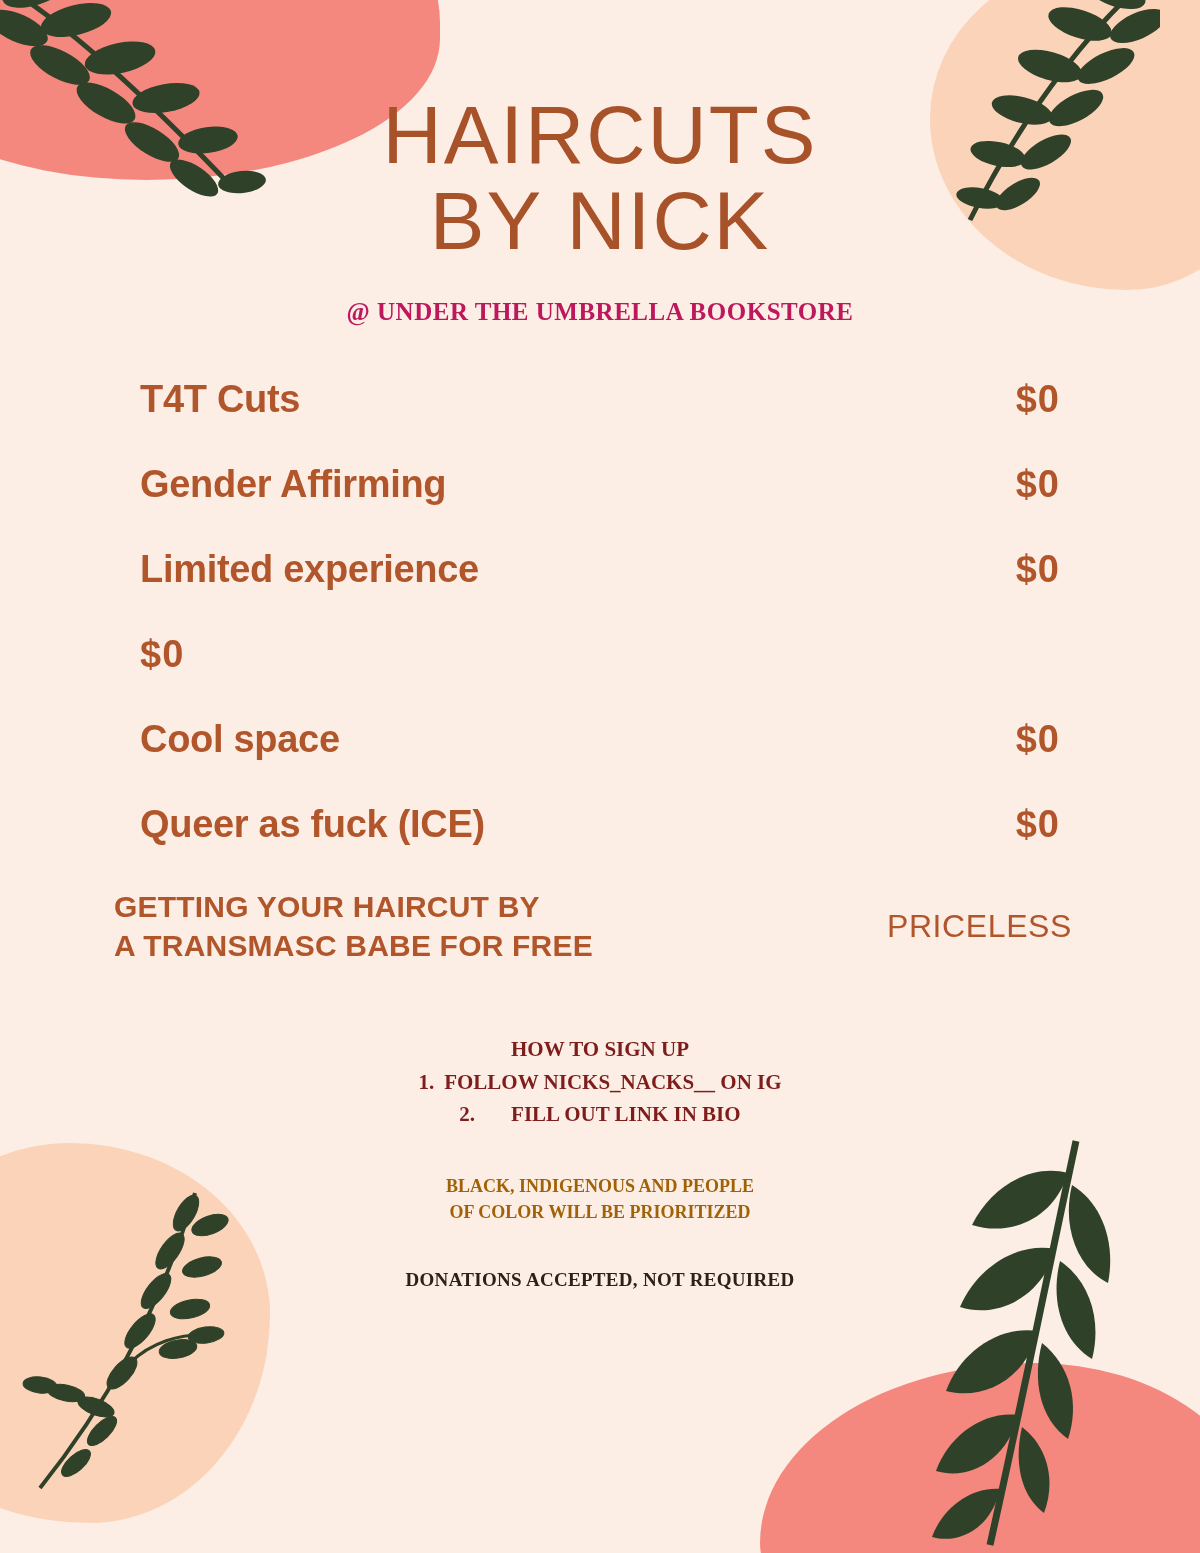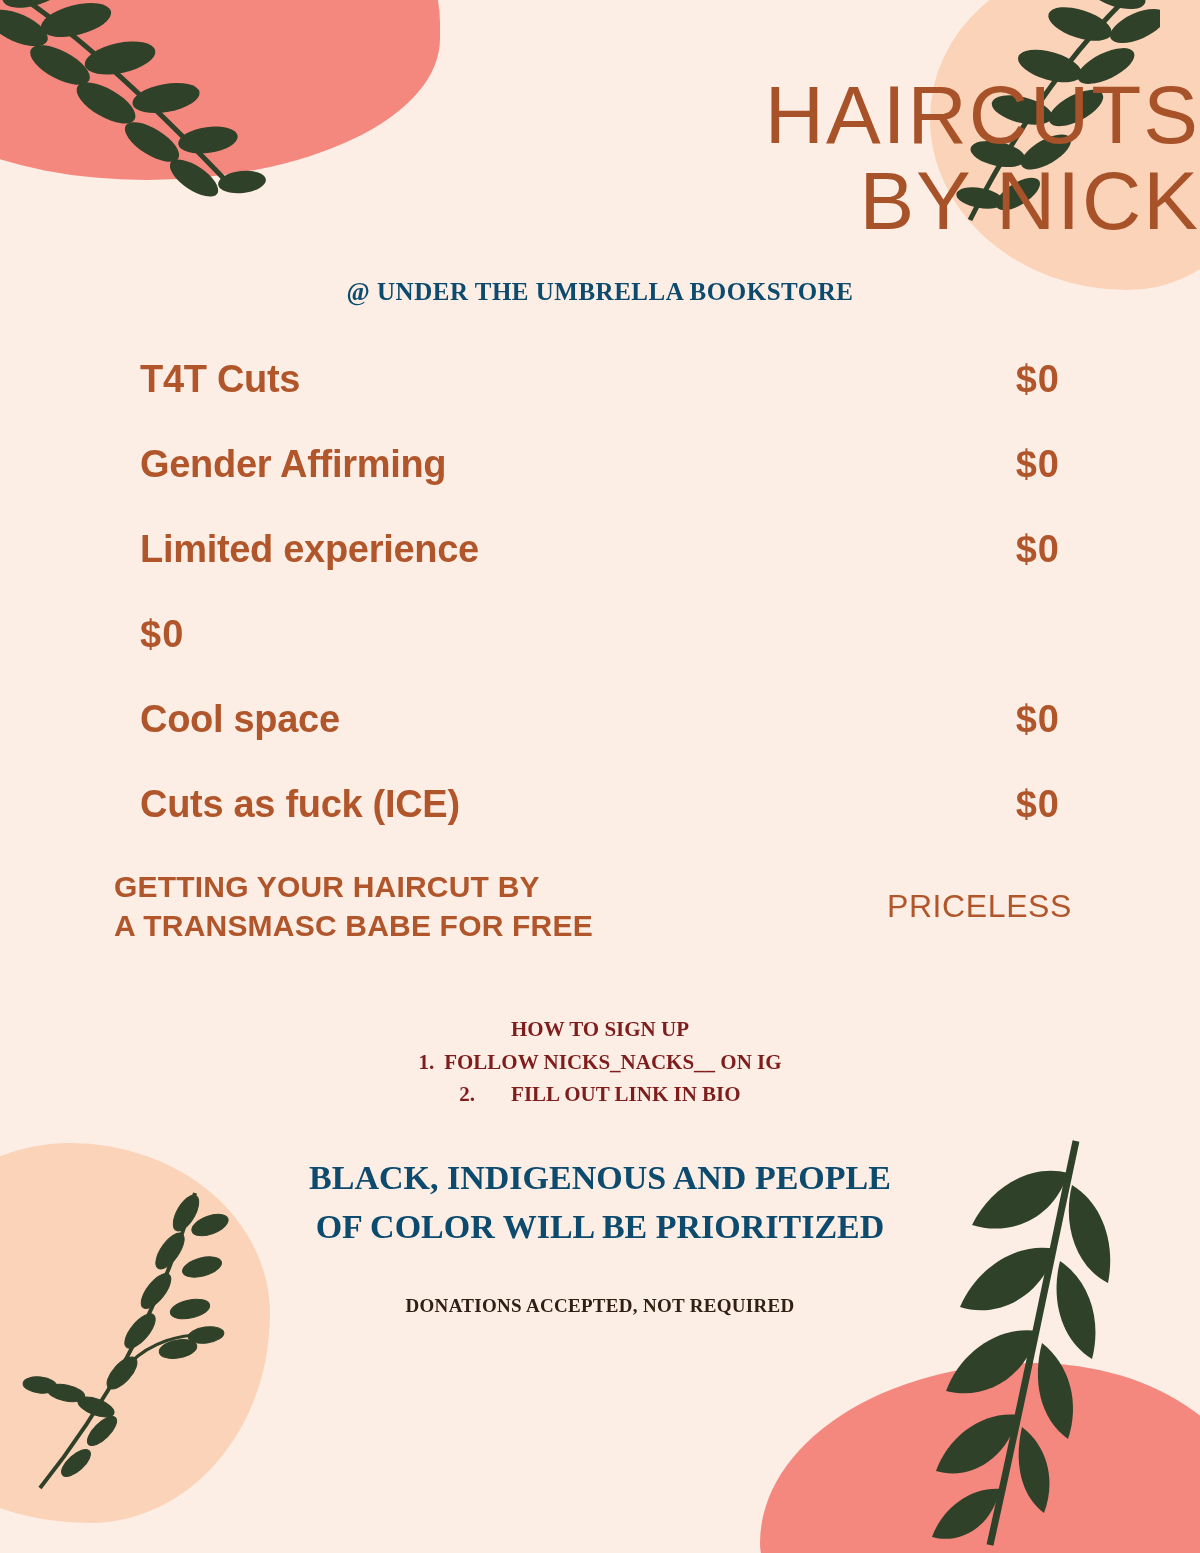--- a/index.html
+++ b/index.html
@@ -71,34 +71,35 @@
   
   .content {
     position: relative;
     z-index: 3;
     width: 100%;
     height: 100%;
   }
 
   .title-block {
     padding-top: 72px;
-    text-align: right;
+    text-align: center;
+    margin-top: 20px;
   }
   .title-line {
     color: #a8522a;
     font-size: 82px;
     line-height: 1.05;
     letter-spacing: 2px;
     font-weight: 400;
     font-family: "Liberation Sans", sans-serif;
   }
   .subtitle {
     margin-top: 34px;
     text-align: center;
-    color: #0c4a6e;
+    color: #be185d;
     font-family: "Liberation Serif", serif;
     font-size: 25px;
     font-weight: 700;
     letter-spacing: 0.5px;
   }
 
   .menu {
     margin: 52px auto 0 auto;
     width: 920px;
   }
@@ -156,24 +157,24 @@
   }
   .signup-step {
     display: block;
   }
   .signup-step .step-num { margin-right: 10px; }
   .signup-step .step-gap { display: inline-block; width: 26px; }
 
   .priority {
     margin-top: 42px;
     text-align: center;
-    color: #0c4a6e;
+    color: #a16207;
     font-family: "Liberation Serif", serif;
     font-weight: 700;
-    font-size: 34px;
+    font-size: 18px;
     line-height: 1.45;
   }
 
   .donations {
     margin-top: 44px;
     text-align: center;
     color: #2f2013;
     font-family: "Liberation Serif", serif;
     font-weight: 700;
     font-size: 19px;
@@ -291,21 +292,21 @@
       <div class="menu-row">
         <span class="menu-price">$0</span>
       </div>
 
       <div class="menu-row">
         <span class="menu-item">Cool space</span>
         <span class="menu-price">$0</span>
       </div>
 
       <div class="menu-row">
-        <span class="menu-item">Cuts as fuck (ICE)</span>
+        <span class="menu-item">Queer as fuck (ICE)</span>
         <span class="menu-price">$0</span>
       </div>
 
     </div>
 
     <div class="highlight-row">
       <div class="highlight-text">
         <div>GETTING YOUR HAIRCUT BY</div>
         <div>A TRANSMASC BABE FOR FREE</div>
       </div>

